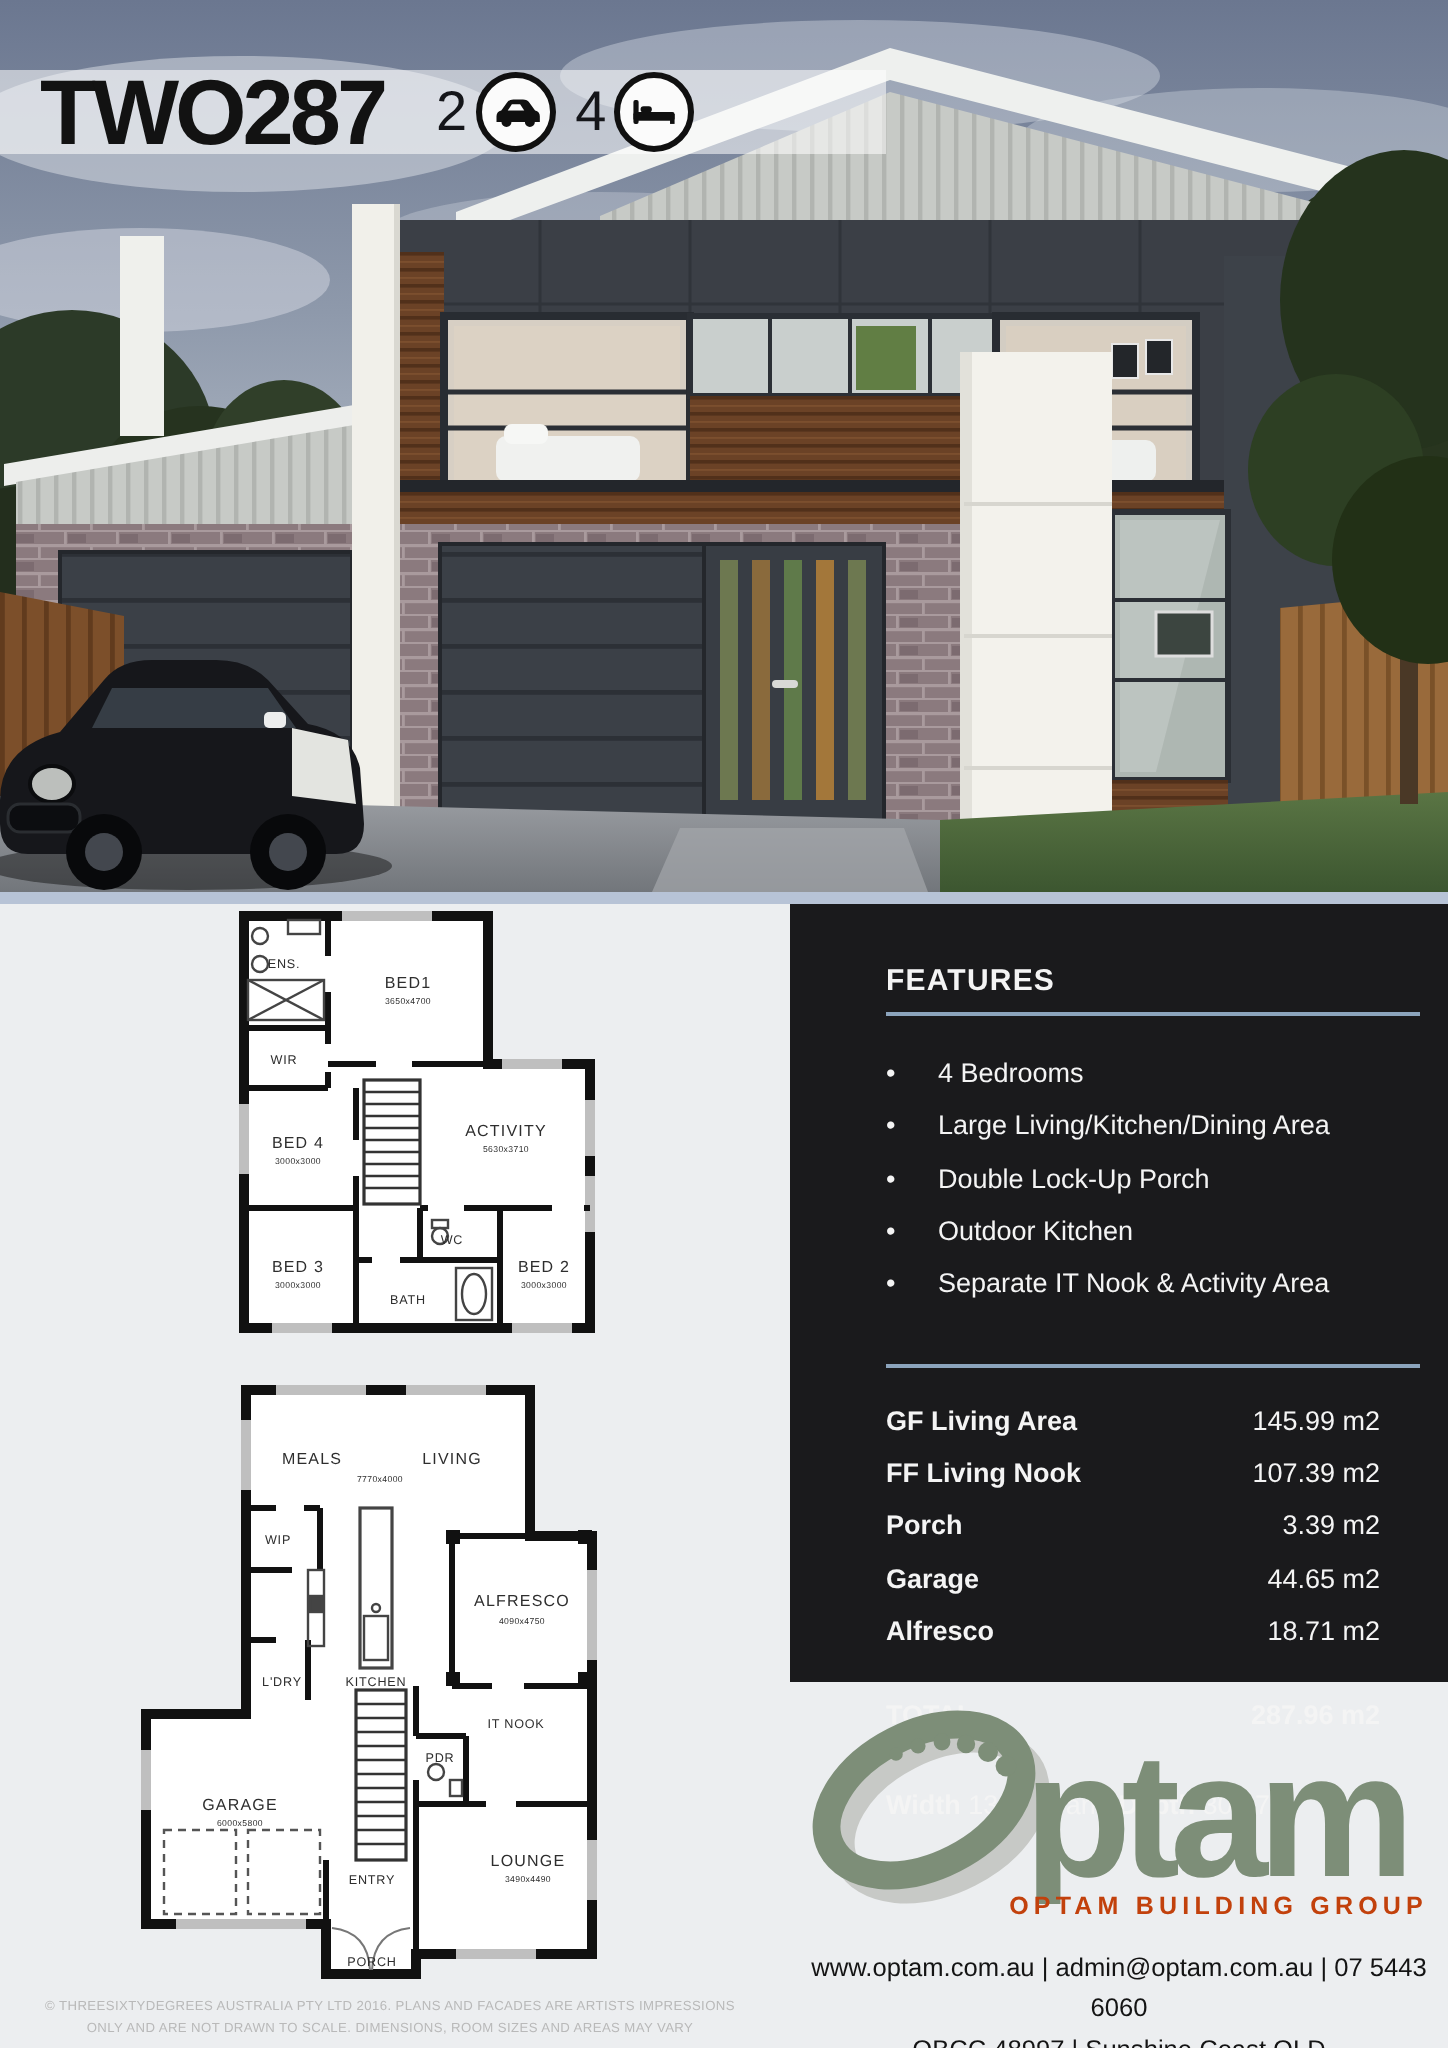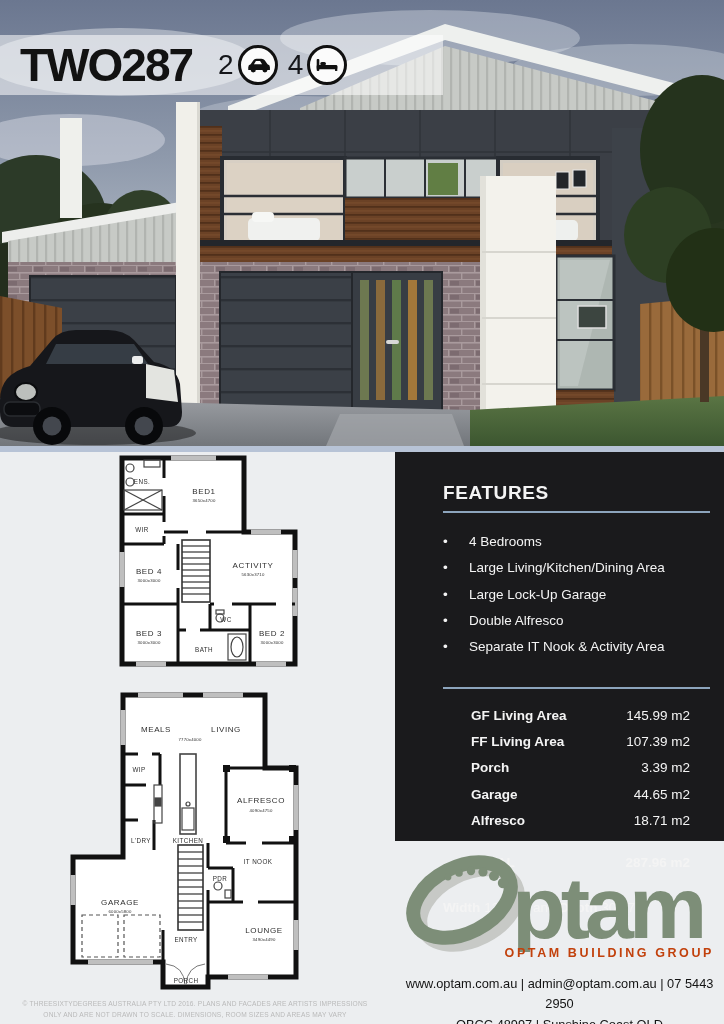--- a/index.html
+++ b/index.html
@@ -6,21 +6,21 @@
   html,body { background:#555; }
   body { font-family:"Liberation Sans", sans-serif; }
   .page { position:relative; width:724px; height:1024px; background:#eceef0; overflow:hidden; margin:0 auto; }
 
   
   .render { position:absolute; left:0; top:0; width:724px; height:446px; overflow:hidden; }
   .render svg { display:block; }
   .divider-band { position:absolute; left:0; top:446px; width:724px; height:6px; background:#b7c3d6; }
 
   
-  .banner { position:absolute; left:0; top:35px; width:443px; height:60px;
+  .banner { position:absolute; left:0; top:35px; width:443px; height:42px;
             background:rgba(255,255,255,0.55); display:flex; align-items:center; padding-left:20px; }
   .model-name { font-size:46px; font-weight:900; letter-spacing:-2px; color:#121212; line-height:1; }
   .stats { display:flex; align-items:center; margin-left:26px; gap:10px; }
   .stat { display:flex; align-items:center; gap:4px; }
   .stat-num { font-size:28px; color:#15161a; }
   .stat-circle { width:40px; height:40px; border-radius:50%; border:3px solid #101010; background:#fbfbfb;
                  display:flex; align-items:center; justify-content:center; }
   .stat-circle svg { width:26px; height:26px; }
 
   
@@ -28,28 +28,28 @@
   .plan-ff { left:116px; top:452px; }
   .plan-gf { left:68px; top:690px; }
   .plan text { font-family:"Liberation Sans", sans-serif; fill:#2e2e2e; }
   .room-name { font-size:8px; letter-spacing:0.6px; }
   .room-name-sm { font-size:6.3px; letter-spacing:0.4px; }
   .room-dim { font-size:4.3px; fill:#6a6a6a; letter-spacing:0.2px; }
 
   
   .specs-panel { position:absolute; left:395px; top:452px; width:329px; height:389px;
                  background:#1a1a1c; color:#f4f4f4; padding:30px 14px 0 48px; }
-  .panel-heading { font-size:19px; font-weight:bold; letter-spacing:0.6px; }
+  .panel-heading { font-size:15px; font-weight:bold; letter-spacing:0.6px; }
   .heading-rule { height:2px; background:#8ca4bc; margin-top:7px; }
   .features-list { list-style:none; margin-top:16px; }
   .features-list li { font-size:13.5px; line-height:1.95; display:flex; }
   .bullet { width:26px; flex:0 0 26px; }
   .area-block { margin-top:26px; }
   .area-rows { margin-top:14px; width:247px; }
-  .area-row { display:flex; justify-content:space-between; font-size:13.5px; line-height:1.95;margin-left:28px; }
+  .area-row { display:flex; justify-content:space-between; font-size:13.5px; line-height:1.95; }
   .area-row .lbl { font-weight:bold; }
   .area-total { margin-top:16px; }
   .area-total .lbl, .area-total .val { font-weight:bold; }
   .dims-line { margin-top:24px; font-size:13.5px; }
   .dims-line b { font-weight:bold; }
 
   
   .brand { position:absolute; left:395px; top:852px; width:329px; text-align:center; }
   .brand-logo { display:block; margin:0 auto; }
   .brand-tagline { font-size:12.5px; font-weight:bold; letter-spacing:2.6px;
@@ -419,40 +419,40 @@
       <li>
           <span class="bullet">•</span>
           <span>4 Bedrooms</span>
         </li>
       <li>
           <span class="bullet">•</span>
           <span>Large Living/Kitchen/Dining Area</span>
         </li>
       <li>
           <span class="bullet">•</span>
-          <span>Large Lock-Up Garage</span>
+          <span>Double Lock-Up Porch</span>
         </li>
       <li>
           <span class="bullet">•</span>
-          <span>Double Alfresco</span>
+          <span>Outdoor Kitchen</span>
         </li>
       <li>
           <span class="bullet">•</span>
           <span>Separate IT Nook &amp; Activity Area</span>
         </li>
     </ul>
     <div class="area-block">
       <div class="heading-rule"></div>
       <div class="area-rows">
         <div class="area-row">
             <span class="lbl">GF Living Area</span>
             <span class="val">145.99 m2</span>
           </div>
         <div class="area-row">
-            <span class="lbl">FF Living Area</span>
+            <span class="lbl">FF Living Nook</span>
             <span class="val">107.39 m2</span>
           </div>
         <div class="area-row">
             <span class="lbl">Porch</span>
             <span class="val">3.39 m2</span>
           </div>
         <div class="area-row">
             <span class="lbl">Garage</span>
             <span class="val">44.65 m2</span>
           </div>
@@ -480,21 +480,21 @@
             <circle cx="67" cy="19" r="4.2"></circle>
           <circle cx="79" cy="20" r="4.6"></circle>
             <circle cx="90" cy="24" r="5"></circle>
             <circle cx="99" cy="31" r="5.2"></circle>
         </g>
       </g>
       <text x="108" y="86" font-family="Liberation Sans, sans-serif" font-size="88" font-weight="bold" letter-spacing="-5" fill="#7d8e78">ptam</text>
     </svg>
     <div class="brand-tagline">OPTAM BUILDING GROUP</div>
     <div class="contact">
-      <div>www.optam.com.au | admin@optam.com.au | 07 5443 2950</div>
+      <div>www.optam.com.au | admin@optam.com.au | 07 5443 6060</div>
       <div>QBCC 48997 | Sunshine Coast QLD</div>
     </div>
   </div>
 
   <div class="footer">
     <div>© THREESIXTYDEGREES AUSTRALIA PTY LTD 2016.  PLANS AND FACADES ARE ARTISTS IMPRESSIONS</div>
     <div>ONLY AND ARE NOT DRAWN TO SCALE.  DIMENSIONS, ROOM SIZES AND AREAS MAY VARY</div>
   </div>
 
 </div>

